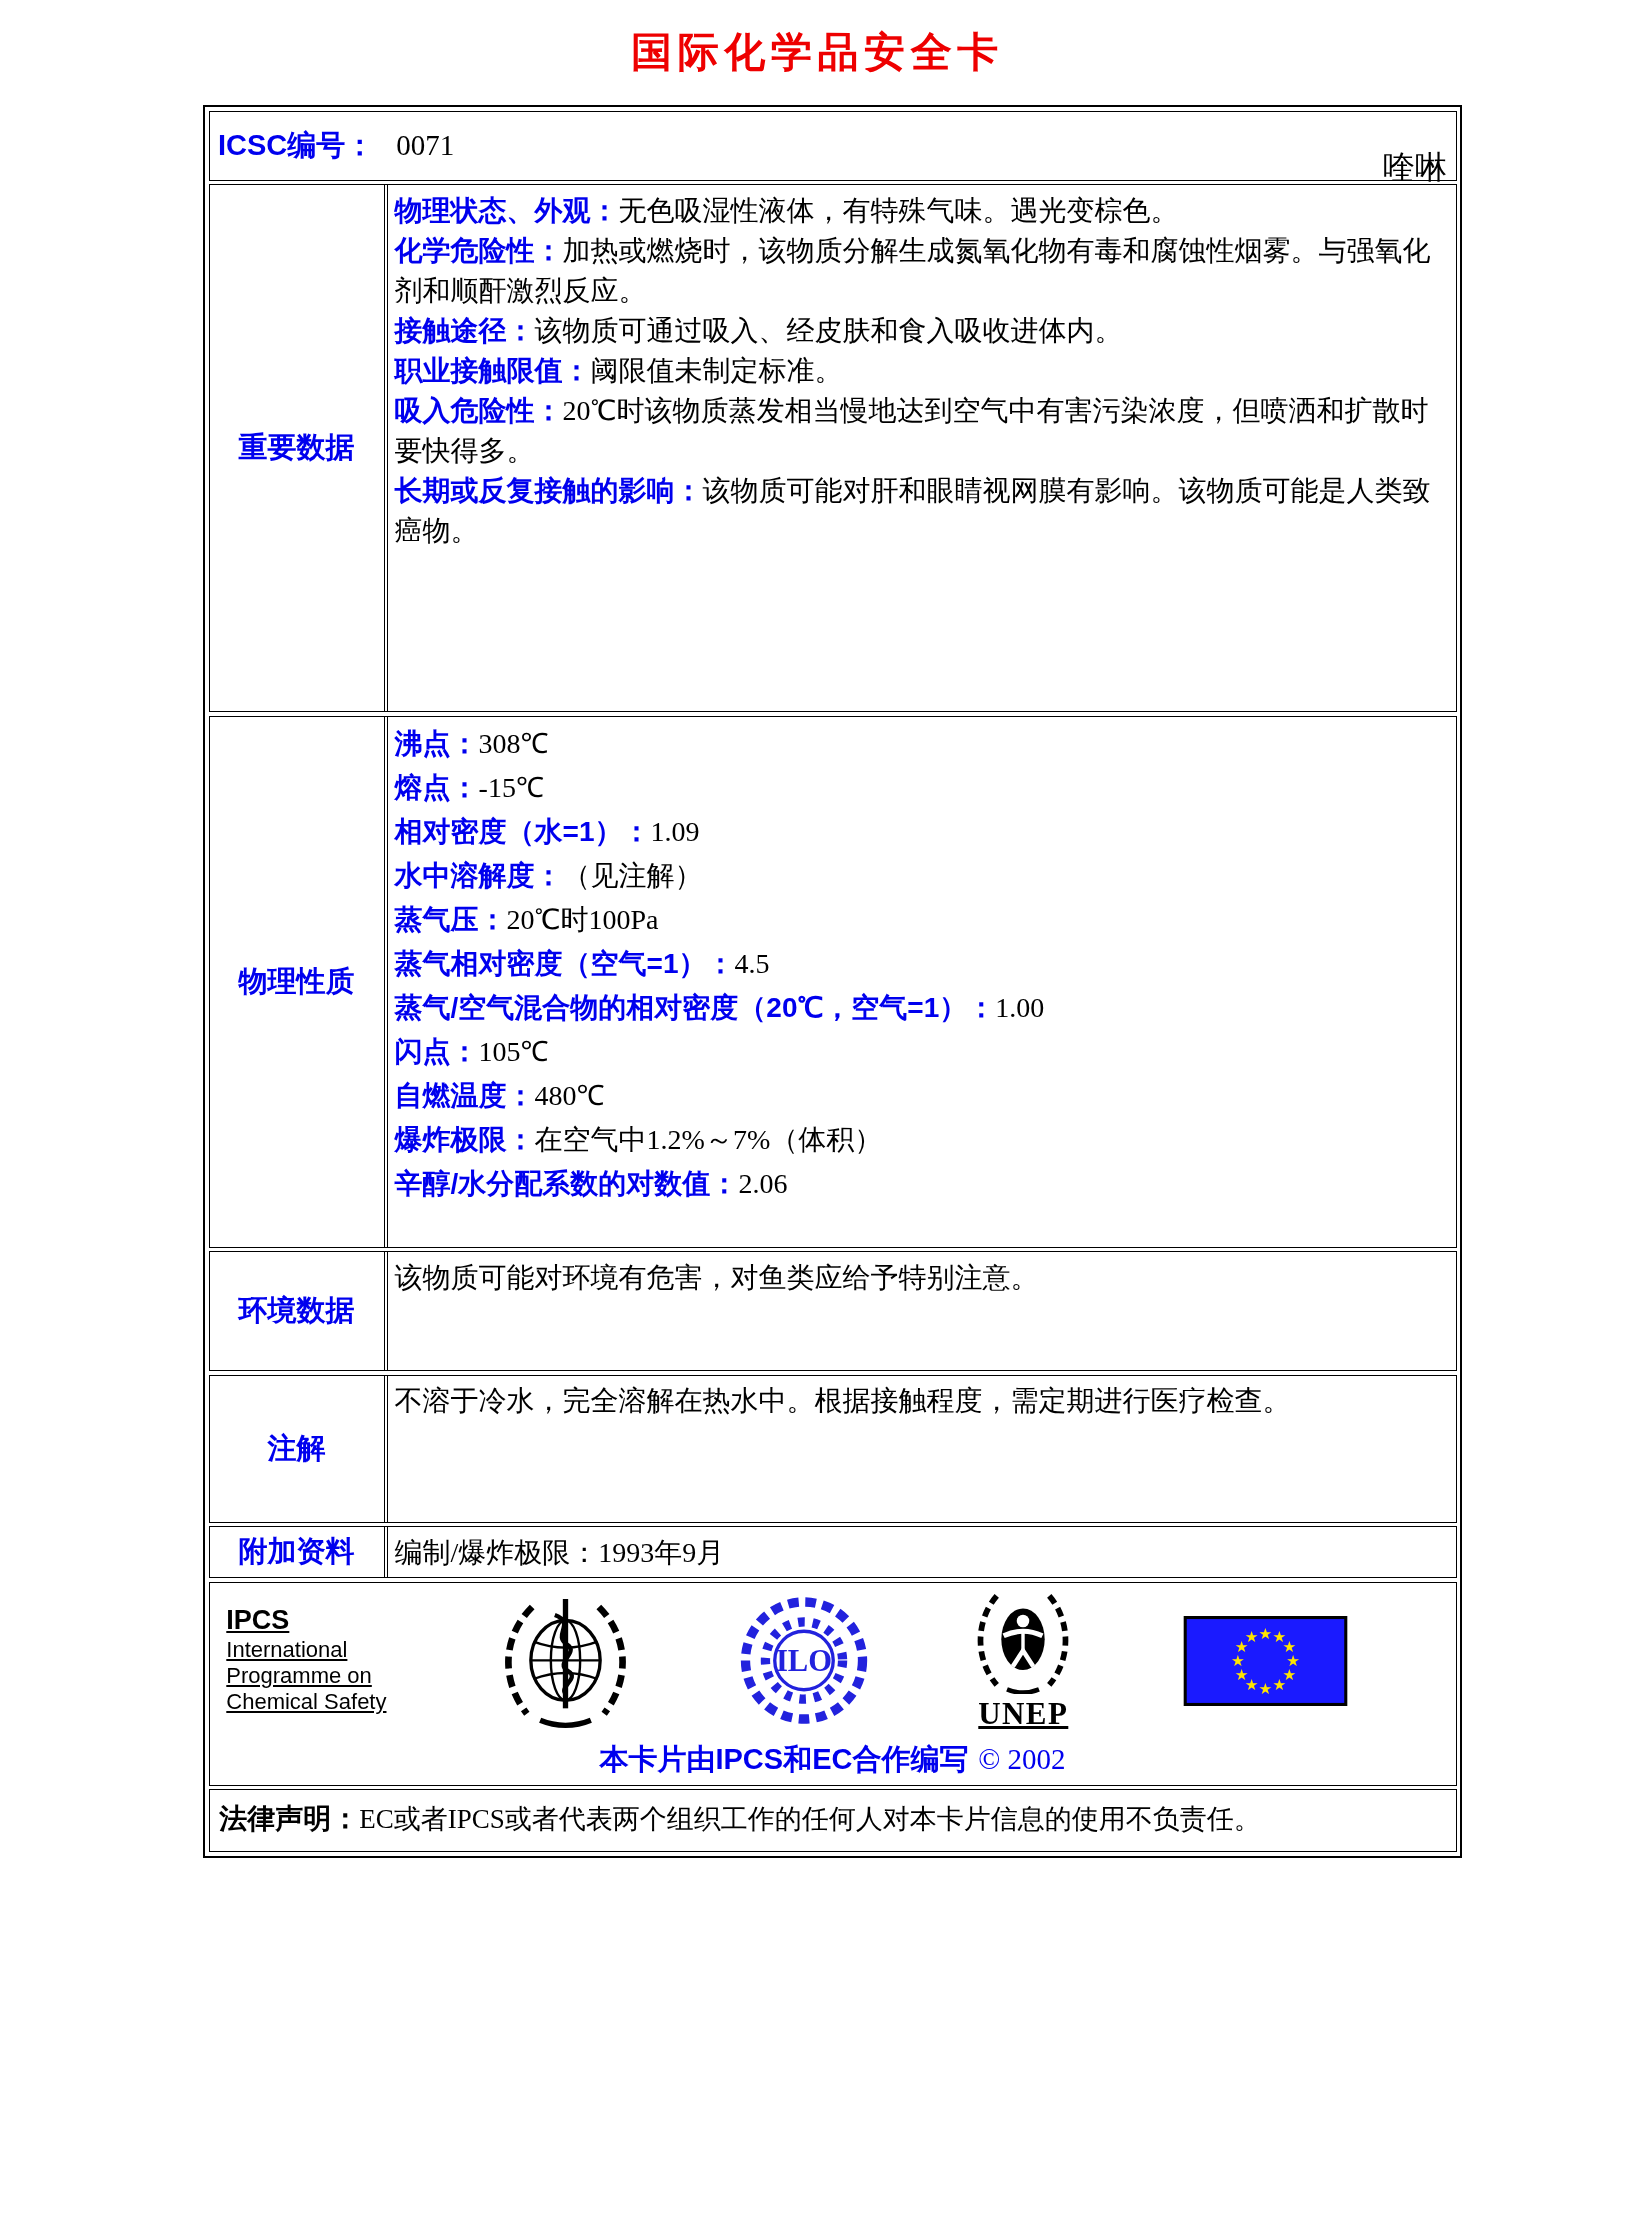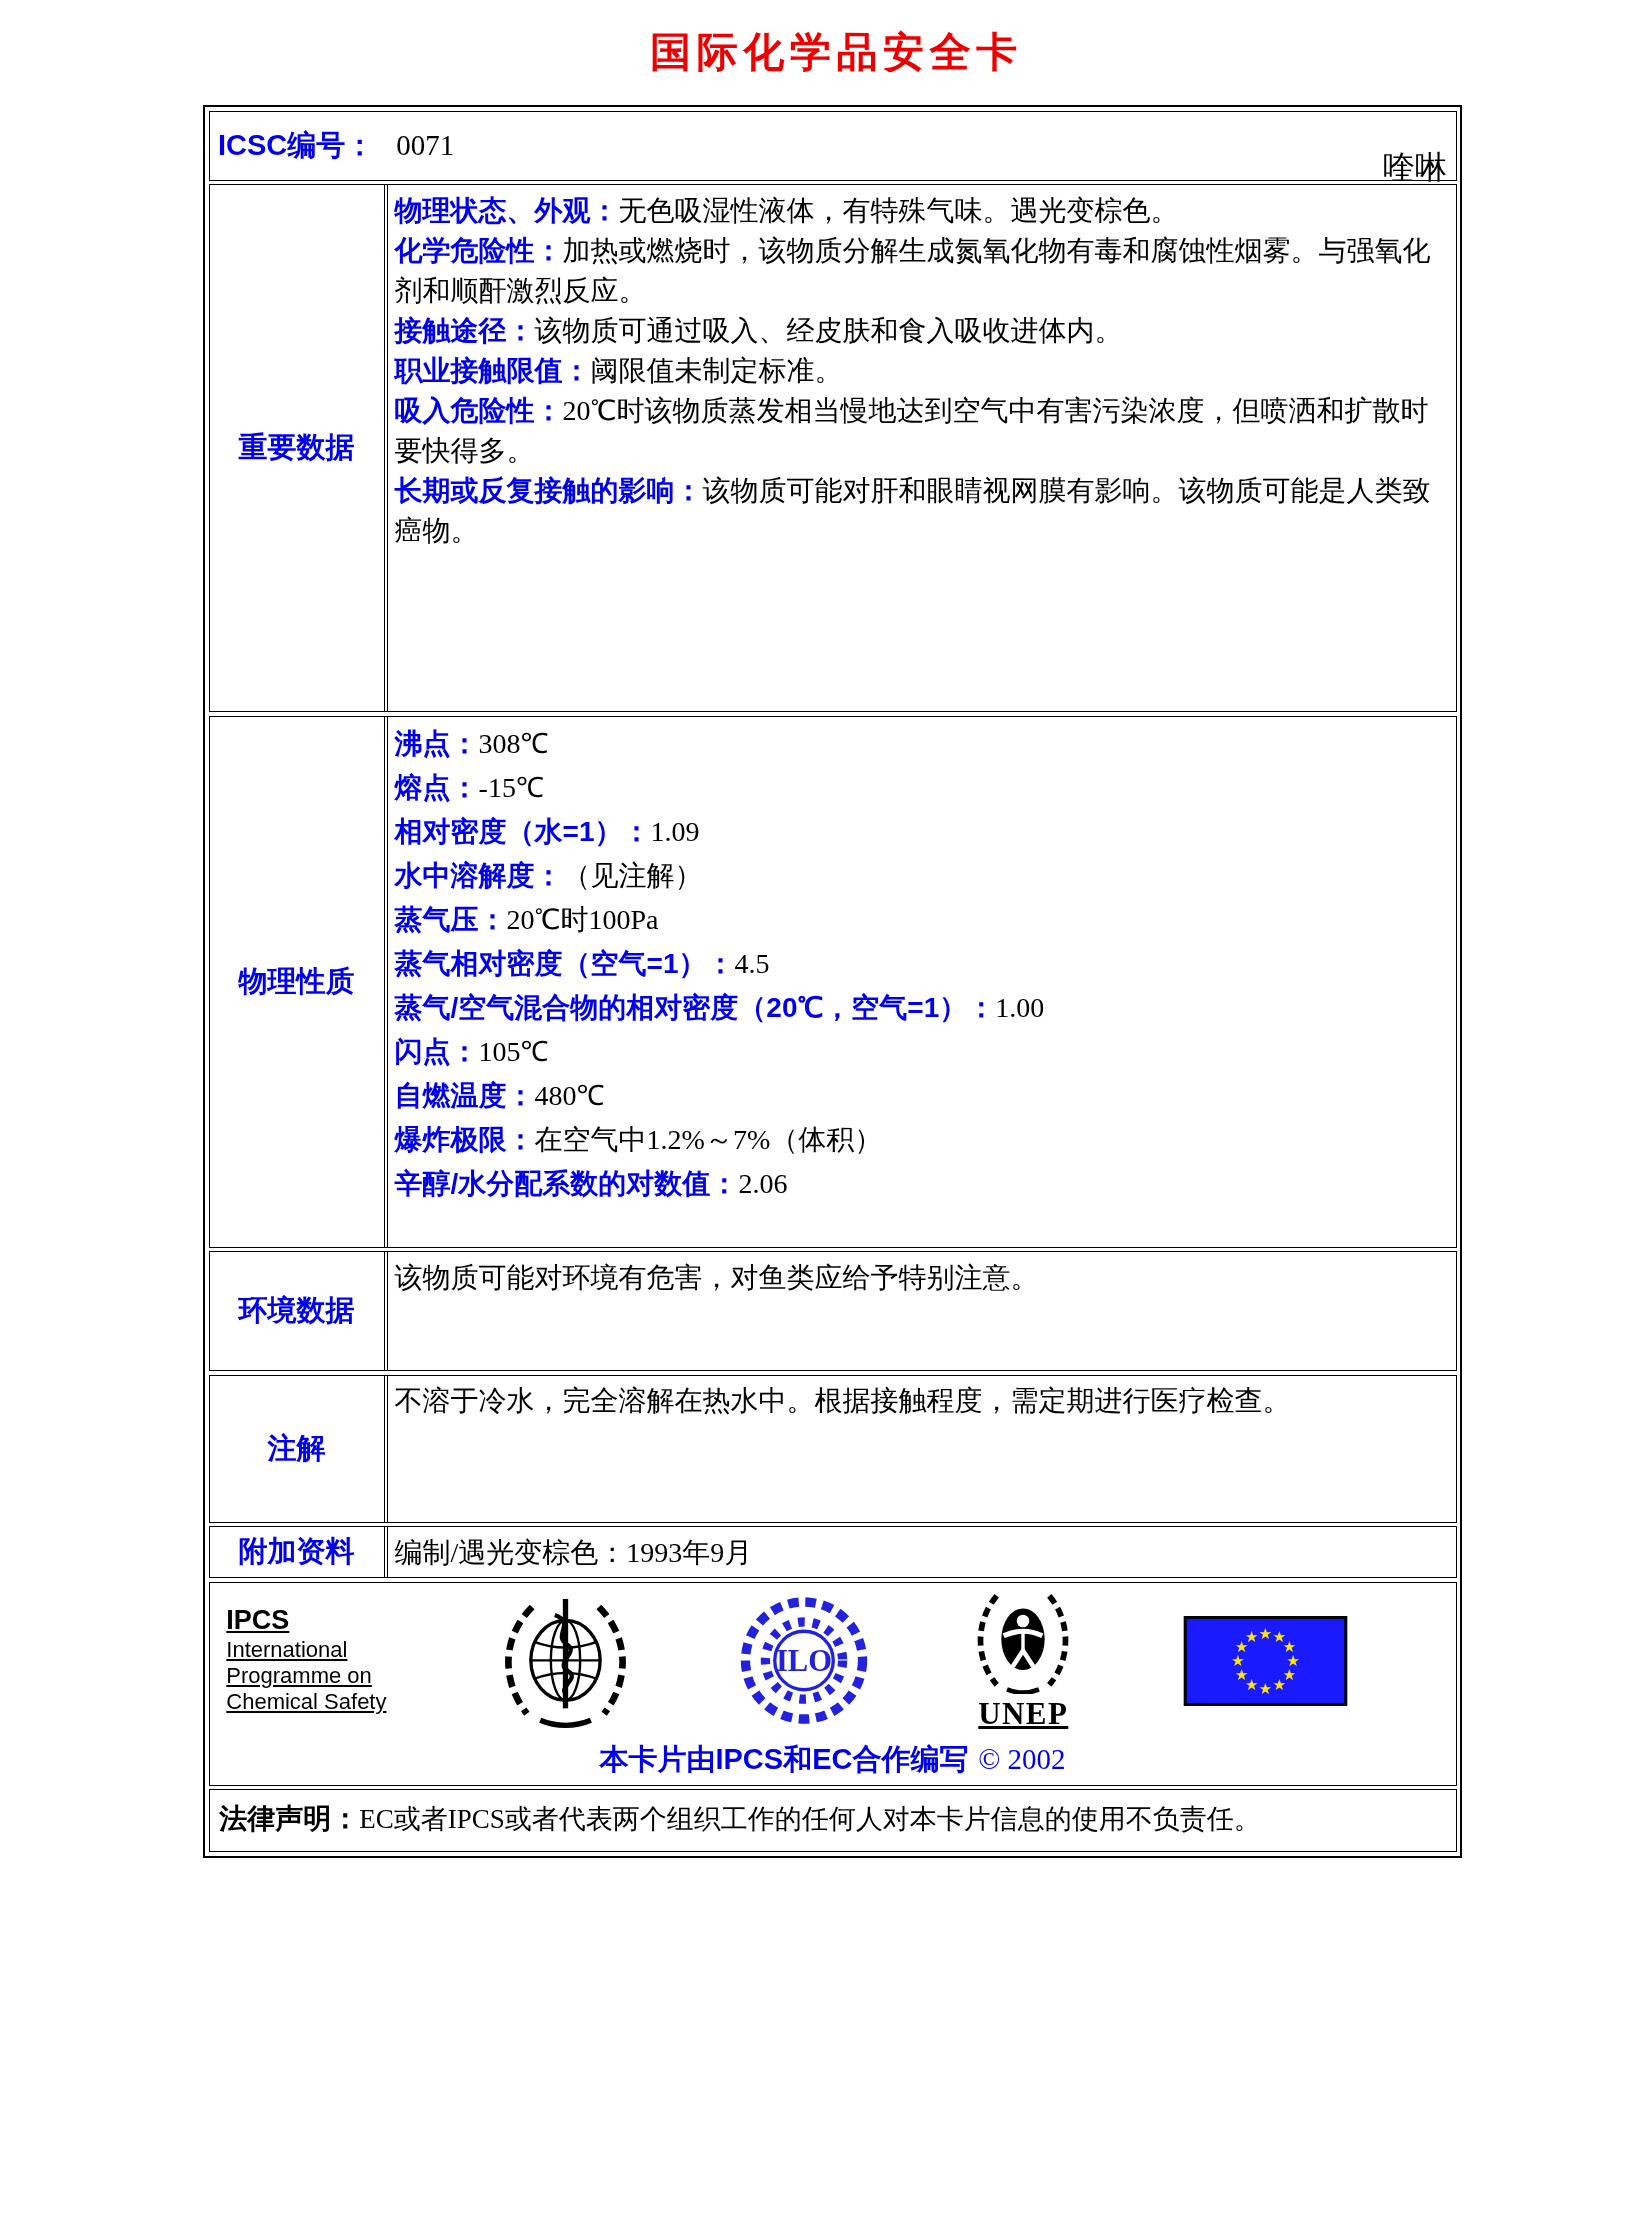--- a/index.html
+++ b/index.html
@@ -3,21 +3,21 @@
 <meta charset="utf-8">
 <style>
   html,body{margin:0;padding:0;background:#ffffff;}
   body{
     position:relative;
     width:1647px;height:2239px;
     font-family:"Liberation Serif",serif;
     color:#000;
   }
   .page-title{
-    position:absolute;top:25px;left:206px;width:1261px;
+    position:absolute;top:25px;left:187px;width:1261px;
     text-align:center;
     font-family:"DejaVu Sans",sans-serif;
     font-weight:bold;font-size:41px;letter-spacing:5.6px;
     color:#EE0000;
   }
   .card{
     position:absolute;top:105px;left:203px;width:1248px;
     border:2.8px solid #000;padding:3.5px;background:#fff;
   }
   .row{
@@ -134,21 +134,21 @@
     <div class="row-content plain-text">该物质可能对环境有危害，对鱼类应给予特别注意。</div>
   </div>
 
   <div class="row row-notes">
     <div class="row-label">注解</div>
     <div class="row-content plain-text">不溶于冷水，完全溶解在热水中。根据接触程度，需定期进行医疗检查。</div>
   </div>
 
   <div class="row row-additional">
     <div class="row-label">附加资料</div>
-    <div class="row-content plain-text">编制/遇光变棕色：1993年9月</div>
+    <div class="row-content plain-text">编制/爆炸极限：1993年9月</div>
   </div>
 
   <div class="row row-logos">
     <div class="logo-strip">
 
       <div class="ipcs-block">
         <div class="ipcs-title">IPCS</div>
         <div>International</div>
         <div>Programme on</div>
         <div>Chemical Safety</div>

